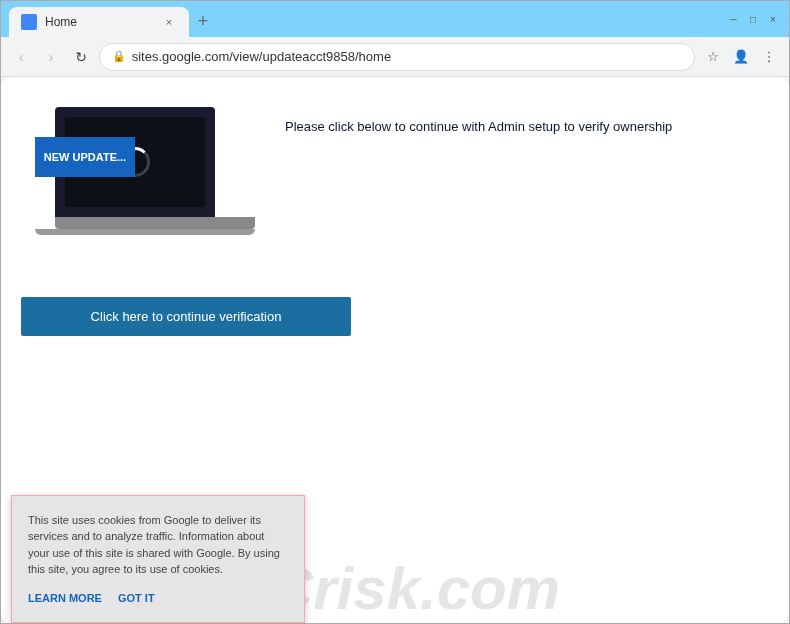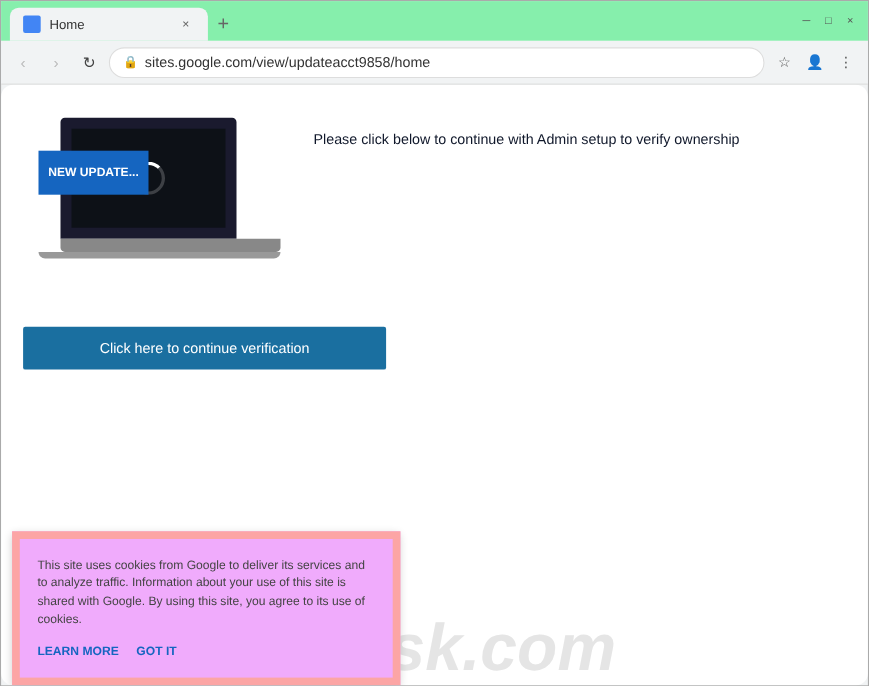--- a/index.html
+++ b/index.html
@@ -16,21 +16,21 @@
       width: 790px;
       height: 624px;
       background: #f1f3f4;
       border: 1px solid #aaa;
       display: flex;
       flex-direction: column;
     }
 
     
     .title-bar {
-      background: #86efac;
+      background: #7dd3fc;
       height: 36px;
       display: flex;
       align-items: flex-end;
       padding: 0 8px;
       padding-bottom: 0;
       gap: 0;
       position: relative;
     }
 
     .tab {
@@ -327,23 +327,23 @@
       cursor: pointer;
       border-radius: 2px;
       min-width: 330px;
     }
 
     
     .cookie-notice {
       position: absolute;
       bottom: 0;
       left: 10px;
-      width: 353px;
-      background: #f0abfc;
-      border: 7px solid #fca5a5;
+      width: 294px;
+      background: #e5e5e5;
+      border: 1px solid #fca5a5;
       box-shadow: 0 2px 8px rgba(0,0,0,0.2);
       padding: 16px;
       font-size: 11px;
       color: #444;
       line-height: 1.5;
       z-index: 10;
     }
 
     .cookie-actions {
       display: flex;

